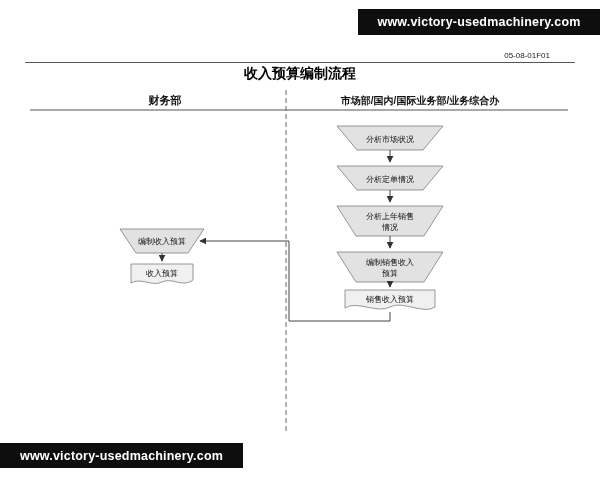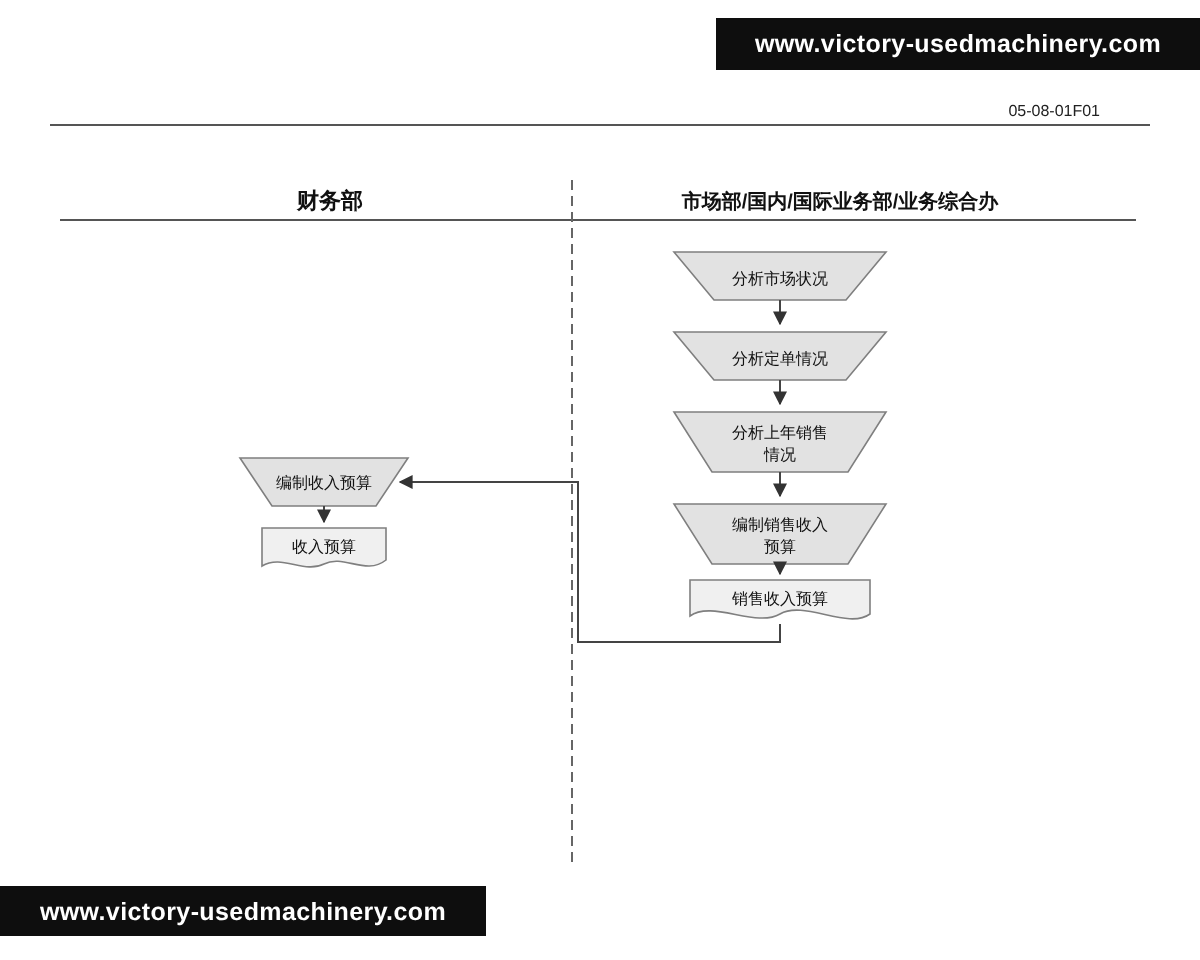--- a/index.html
+++ b/index.html
@@ -68,20 +68,21 @@
 <body>
 
 <div class="page">
 
   <div class="banner banner-top">
     <span>www.victory-usedmachinery.com</span>
   </div>
 
   <div class="doc-code">05-08-01F01</div>
   <div class="header-rule"></div>
+  <div class="title">收入预算编制流程</div>
 
   <svg class="flow" width="600" height="480" viewBox="0 0 600 480">
     <defs>
       <marker id="arr" viewBox="0 0 10 10" refX="9" refY="5" markerWidth="7" markerHeight="7" orient="auto">
         <path d="M0,0 L10,5 L0,10 Z" fill="#333333"></path>
       </marker>
     </defs>
 
     <text class="col-label" x="165" y="104">财务部</text>
     <text class="col-label small" x="420" y="104">市场部/国内/国际业务部/业务综合办</text>

